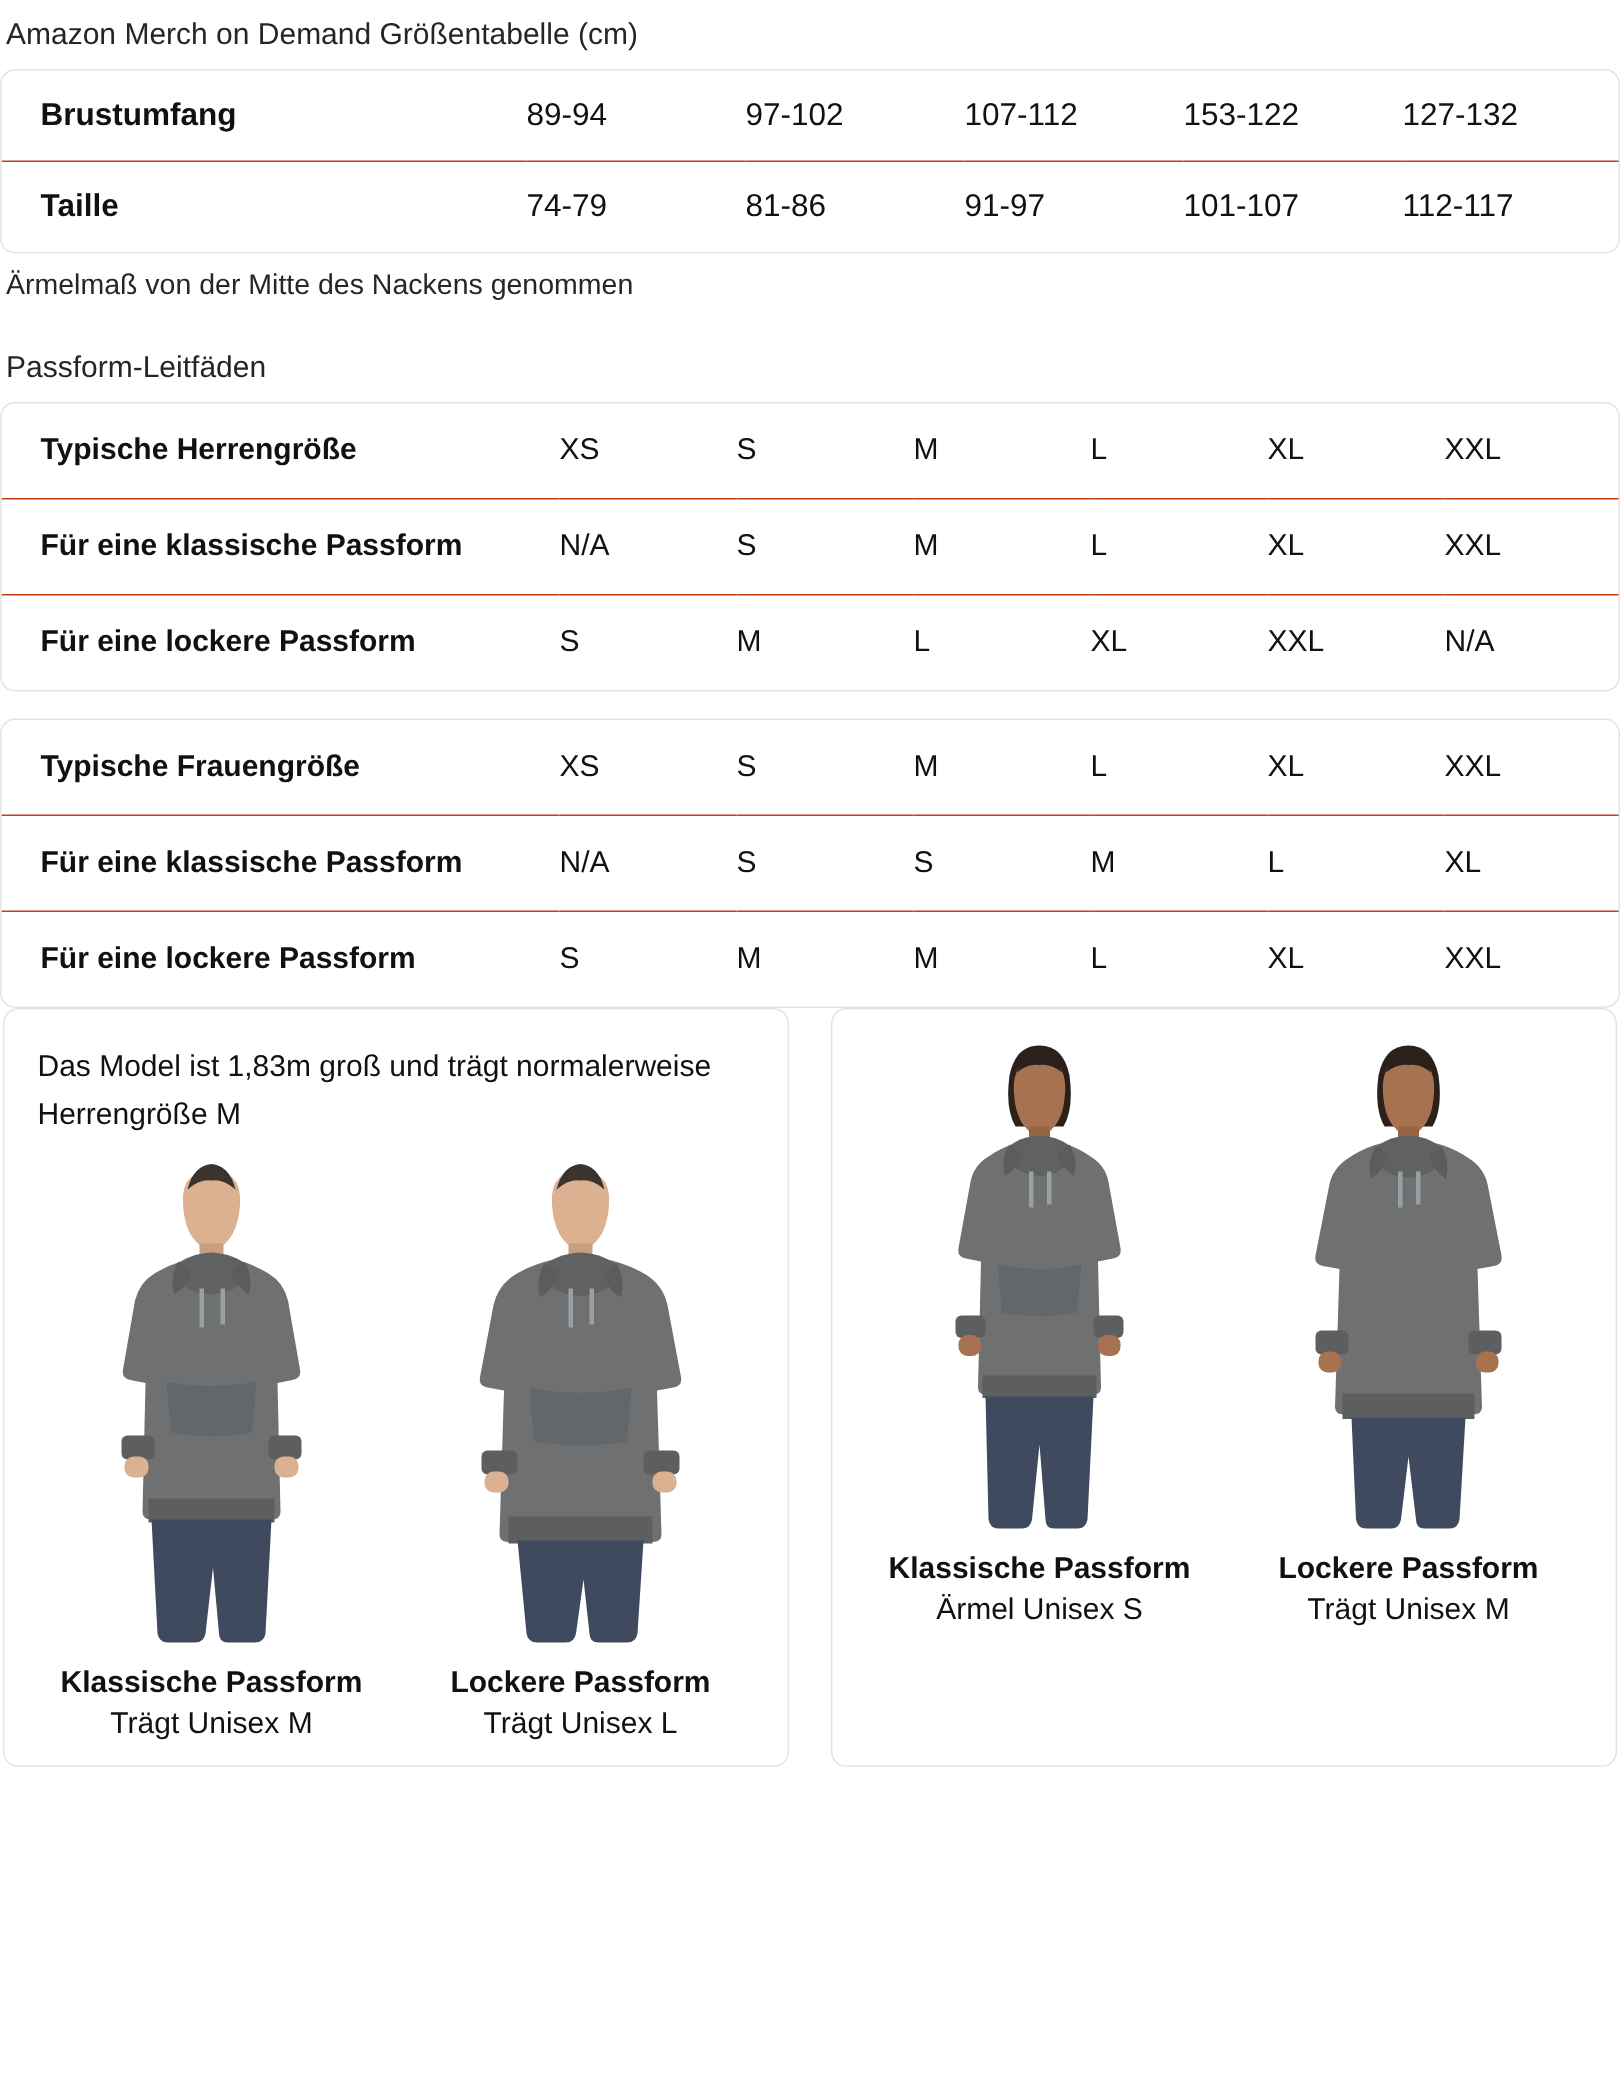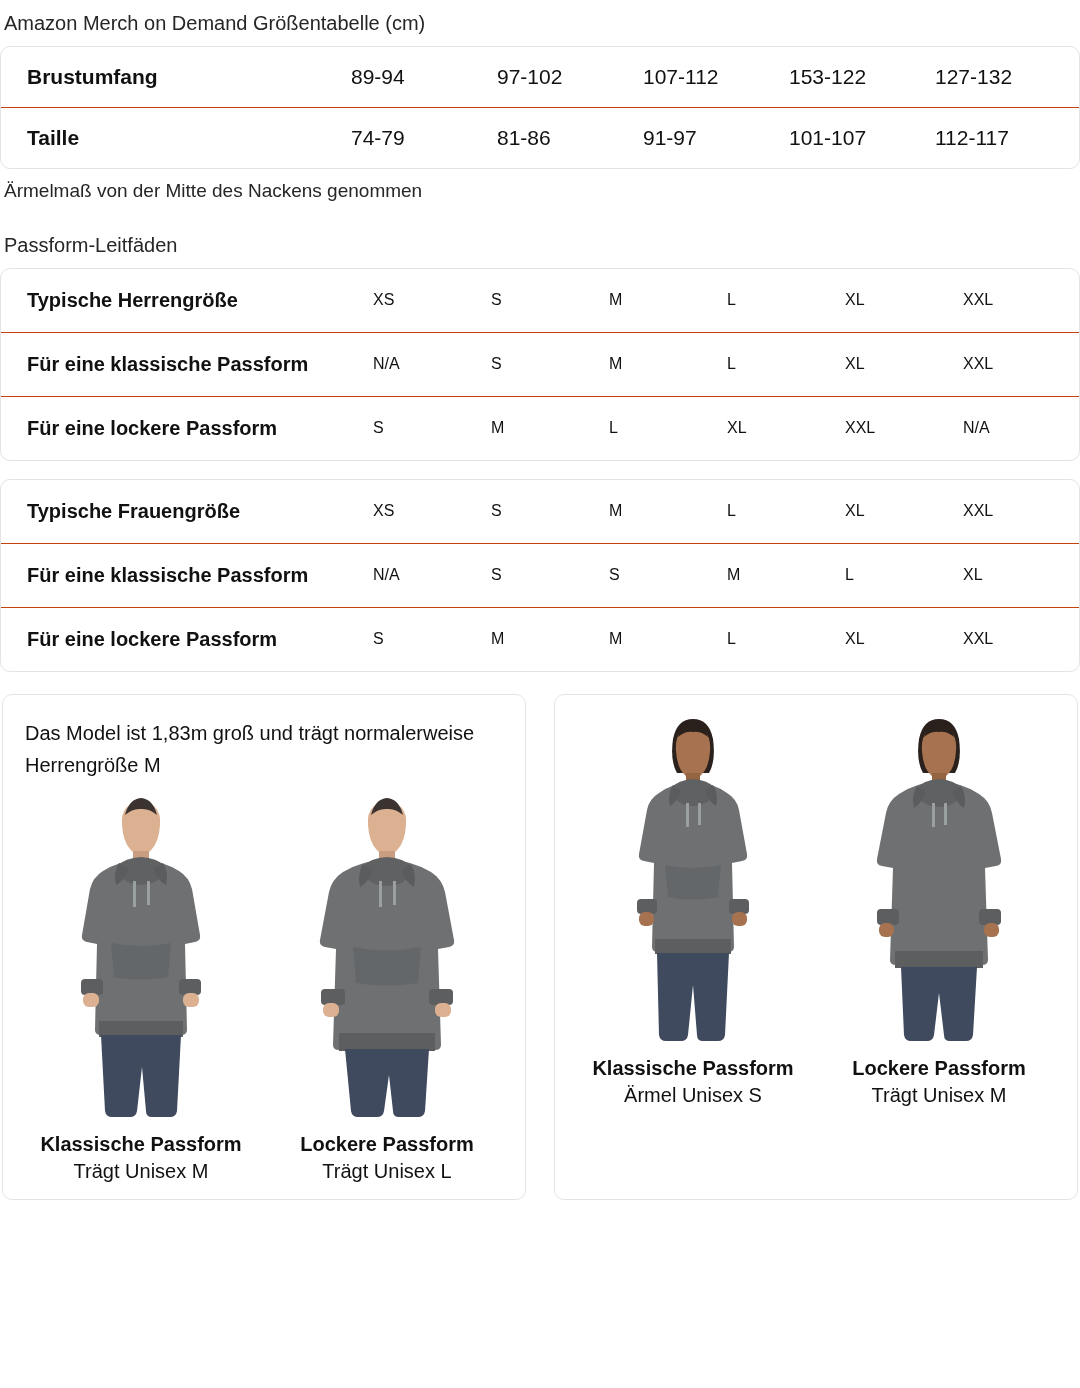--- a/index.html
+++ b/index.html
@@ -73,29 +73,28 @@
   }
 
   
   table.main col.c0 { width: 350px; }
   table.main col.cx { width: 146px; }
 
   
   table.fit col.c0 { width: 372px; }
   table.fit col.cx { width: 118px; }
   table.fit th.rowhead { font-size: 20px; }
-  table.fit td { font-size: 16px; }
+  table.fit td { font-size: 20px; }
   table.fit th, table.fit td { padding: 20px 8px 20px 0; }
 
   .spacer-sm { height: 18px; }
 
   .models-row {
     display: flex;
     gap: 28px;
-    margin-top: 22px;
     padding: 0 2px;
     box-sizing: border-box;
     border-radius: 26px;
   }
   .model-card {
     flex: 1 1 0;
     border: 1px solid #e3e3e3;
     border-radius: 10px;
     box-sizing: border-box;
     padding: 22px 22px 16px 22px;

